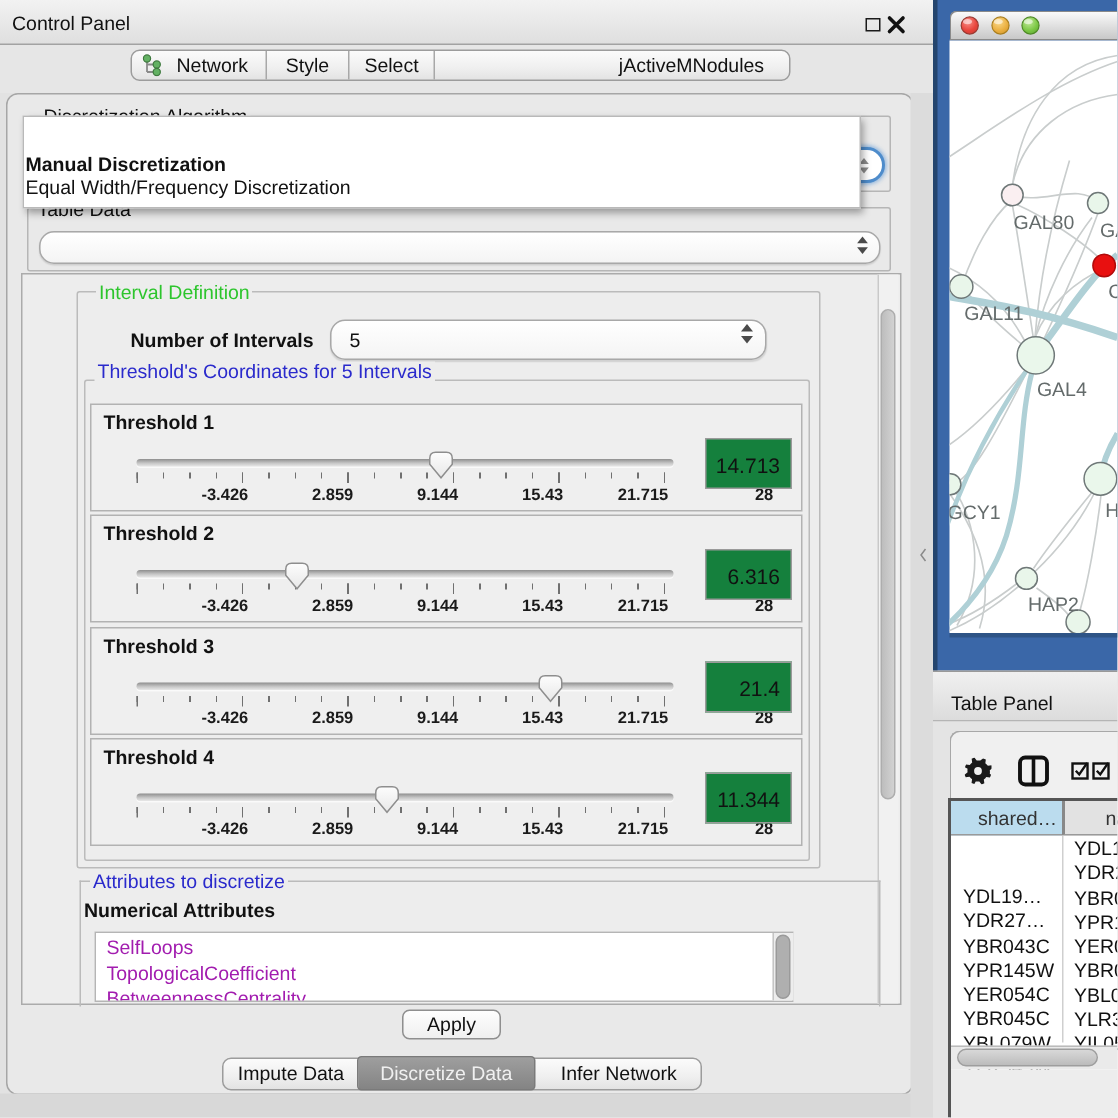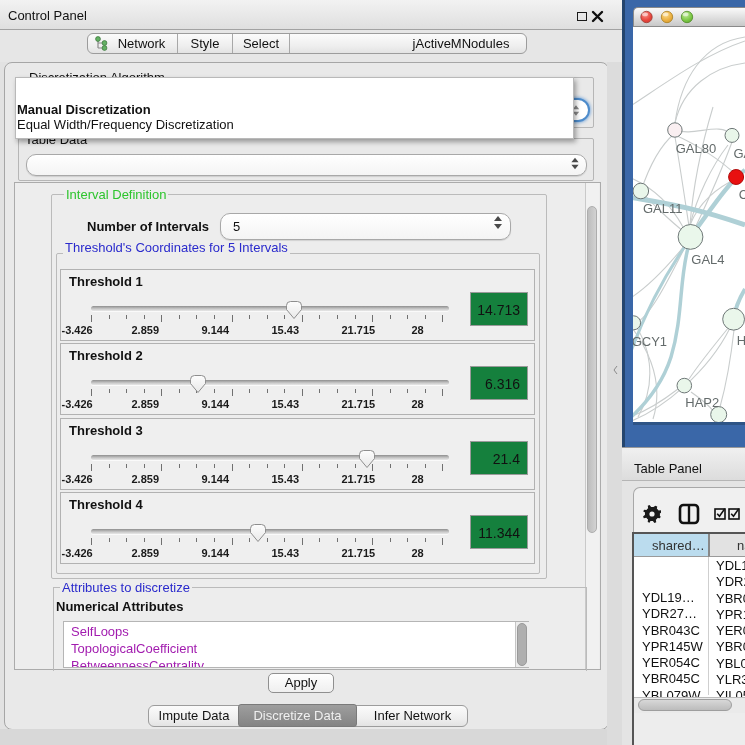--- a/index.html
+++ b/index.html
@@ -25,21 +25,21 @@
 .combo{background:linear-gradient(#FFFFFF,#F4F4F4);border:1px solid #A8A8A8;border-radius:10px;box-shadow:0 1px 1px rgba(0,0,0,0.12);}
 .arrows{position:absolute;width:8px;}
 .arrows .up{width:0;height:0;border-left:4px solid transparent;border-right:4px solid transparent;border-bottom:5px solid #4A4A4A;margin-bottom:3px;}
 .arrows .dn{width:0;height:0;border-left:4px solid transparent;border-right:4px solid transparent;border-top:5px solid #4A4A4A;}
 
 .tbox{position:absolute;left:4px;width:473px;height:70px;background:#EFEFEF;border:1px solid #B2B2B2;}
 .tbox .lab{position:absolute;left:8px;top:4px;font-size:13px;font-weight:bold;color:#111;}
 .tbox .track{position:absolute;left:30px;top:36px;width:358px;height:5px;border-radius:3px;background:linear-gradient(#8E8E8E,#C6C6C6 55%,#E8E8E8);box-shadow:0 1px 0 rgba(255,255,255,0.7);}
 .tbox .minor{position:absolute;left:30px;top:45px;width:353px;height:4px;background:repeating-linear-gradient(90deg,#707070 0px,#707070 1px,transparent 1px,transparent 17.57px);}
 .tbox .major{position:absolute;left:30px;top:45px;width:353px;height:7px;background:repeating-linear-gradient(90deg,#707070 0px,#707070 1px,transparent 1px,transparent 70.28px);}
-.tbox .num{position:absolute;top:54px;width:60px;text-align:left;font-size:11px;font-weight:bold;color:#1A1A1A;}
+.tbox .num{position:absolute;top:54px;width:60px;text-align:right;font-size:11px;font-weight:bold;color:#1A1A1A;padding-left:44px;}
 .tbox .val{position:absolute;left:409px;top:22px;width:58px;height:34px;background:#15803d;border:1px solid #9A9A9A;font-size:14px;color:#111;text-align:right;line-height:34px;padding-right:7px;box-sizing:border-box;}
 .thumb{position:absolute;top:30px;width:18px;height:20px;}
 
 #popup{left:15px;top:77px;width:557px;height:60px;background:#FFFFFF;border:1px solid #B9B9B9;box-shadow:2px 3px 5px rgba(0,0,0,0.35);z-index:50;}
 
 </style>
 </head>
 <body>
 <div id="stage">
 

